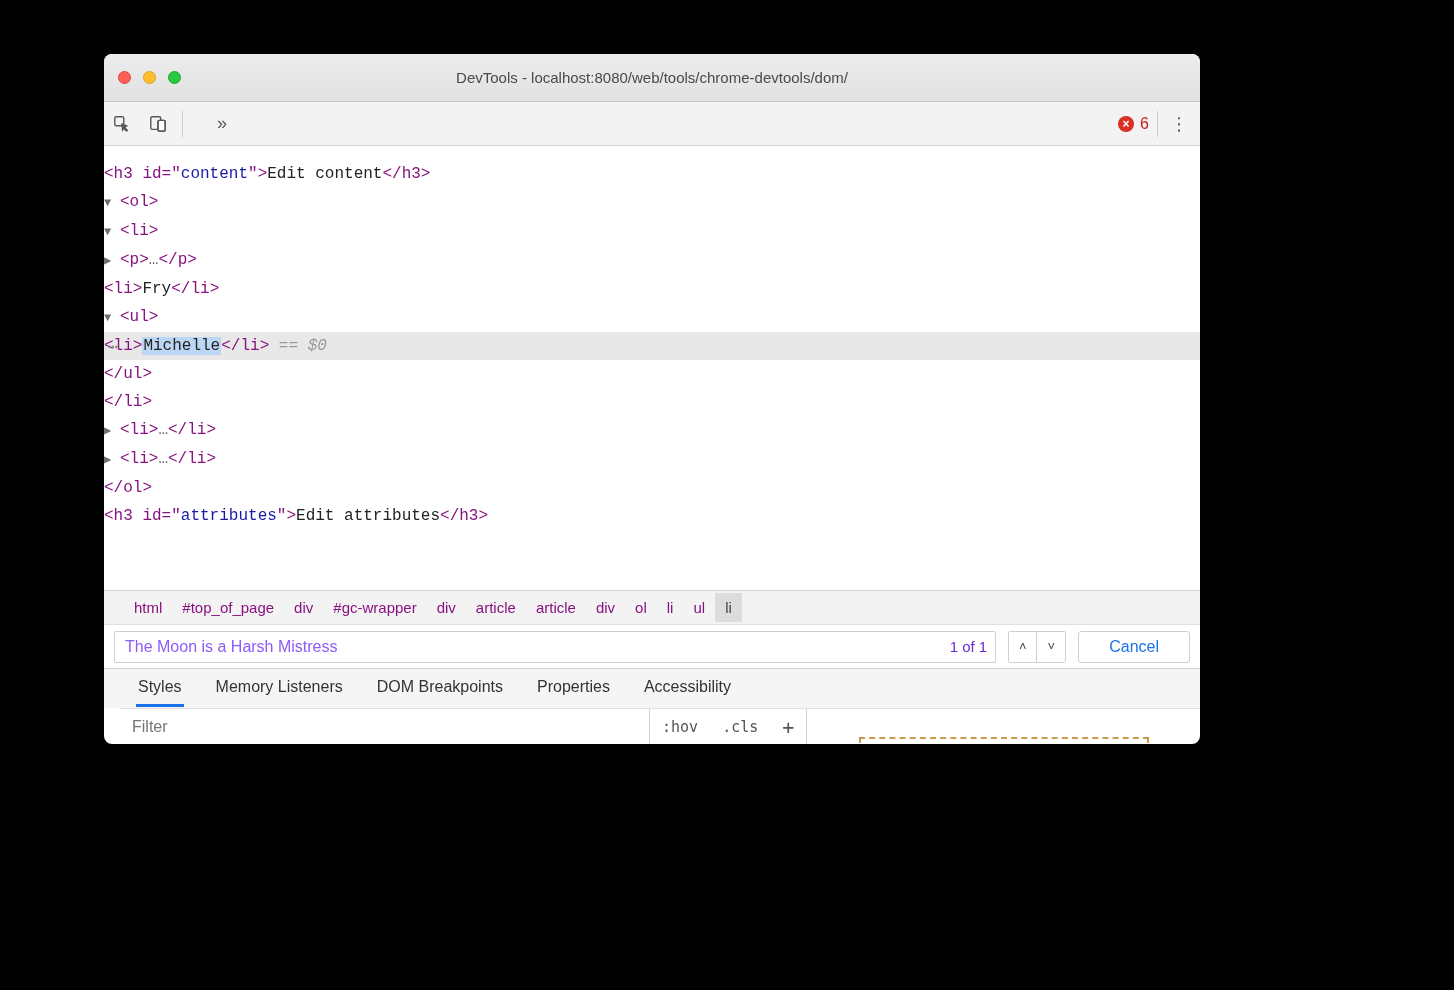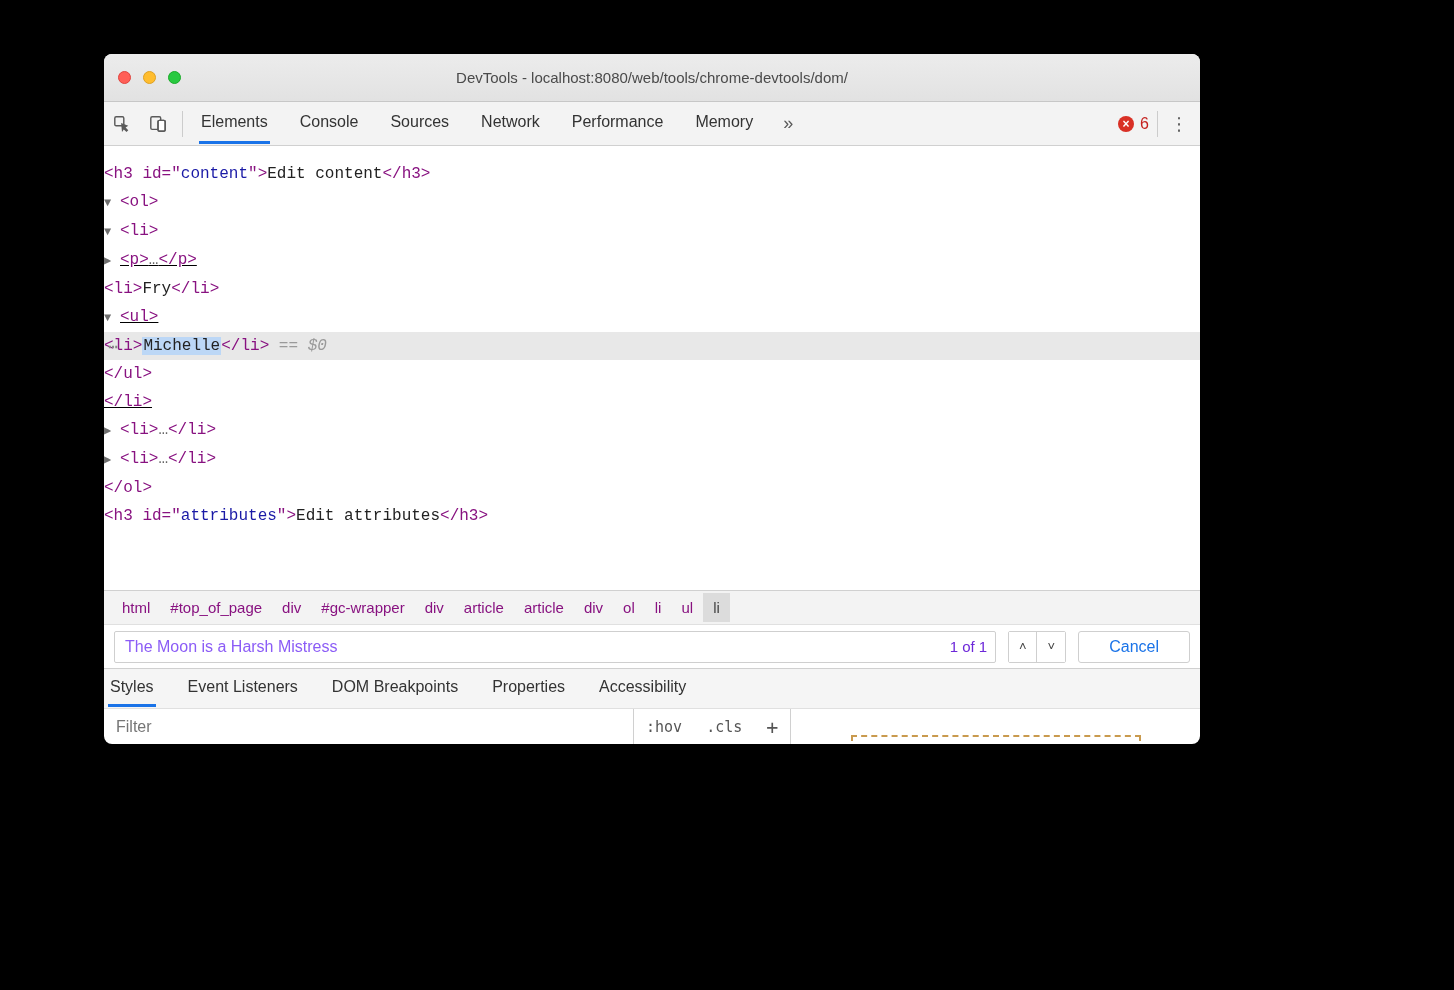--- a/index.html
+++ b/index.html
@@ -98,21 +98,21 @@
     position:relative;
     white-space:nowrap;
   }
   .domtree .row { padding-left:0; }
   .partial-top {
     padding-left: 180px; color:#333; height:14px; overflow:hidden;
     display:flex; align-items:flex-end;
   }
   .indent0 { padding-left: 180px; }
   .indent1 { padding-left: 200px; }
-  .indent2 { padding-left: 226px; text-decoration: underline; }
+  .indent2 { padding-left: 226px; }
   .indent3 { padding-left: 252px; }
   .indent4 { padding-left: 278px; }
   .tag { color:#881280; }
   .attr-value { color:#1a1aa6; }
   .text-node { color:#222; }
   .ellips { color:#666;}
   .arrow { display:inline-block; width:14px; color:#6e6e6e; font-size:12px; margin-right:2px; }
   .row .arrow.down::before { content:"▼"; }
   .row .arrow.right::before { content:"▶"; }
   .highlighted-row {
@@ -129,21 +129,21 @@
     padding:0 1px;
   }
   .dollar { color:#9a9a9a; font-style:italic; }
   .partial-bottom { padding-left:200px; height:12px; overflow:hidden; display:flex;}
   
   .breadcrumb {
     border-top:1px solid #d0d0d0;
     background:#f3f3f3;
     height:34px; display:flex; align-items:center;
     font-size:15px; color:#444; gap:0;
-    padding-left:8px;
+    padding-left:20px;
     overflow:hidden;
   }
   .breadcrumb .crumb {
     padding:6px 10px; cursor:pointer; color:#881280;
   }
   .breadcrumb .crumb.last {
     background:#dcdcdc; color:#444;
   }
   
   .searchbar {
@@ -173,34 +173,35 @@
   .cancel-btn {
     height:32px; padding:0 30px;
     border:1px solid #cfcfcf; border-radius:3px;
     background:#fff; color:#1a73e8; font-size:16px;
     cursor:pointer;
   }
   
   .subtabs {
     height:40px; border-top:1px solid #d0d0d0;
     display:flex; align-items:center; gap:30px;
-    padding-left:4px; background:#f5f5f5;
+    padding-left:32px; background:#f5f5f5;
     font-size:16px;
   }
   .subtabs .stab {
     padding:8px 2px; cursor:pointer; color:#333;
     border-bottom:3px solid transparent;
   }
   .subtabs .stab.active {
     border-bottom:3px solid #1a73e8;
   }
   
   .stylesrow {
-    height:36px; display:flex; align-items:flex-start;
+    height:36px; display:flex; align-items:center;
     border-top:1px solid #e0e0e0;
+    margin-left:16px;
   }
   .filterbox {
     flex:0 0 530px; height:100%; display:flex; align-items:center;
     border-right:1px solid #d0d0d0;
   }
   .filterbox input {
     width:100%; border:none; outline:none; font-size:16px;
     padding:0 12px; color:#666; background:transparent;
   }
   .stylebtns {
@@ -246,28 +247,20 @@
         </svg>
     </div>
     <div class="iconbtn">
       <svg class="ico" viewBox="0 0 20 20">
           <rect x="2" y="2" width="11" height="14" rx="1.5"></rect>
           <rect x="10" y="6" width="8" height="12" rx="1.5" fill="#fff"></rect>
           <rect x="10" y="6" width="8" height="12" rx="1.5"></rect>
         </svg>
     </div>
     <div class="divider"></div>
-    <div class="tabs">
-      <div class="tab active">Elements</div>
-      <div class="tab">Console</div>
-      <div class="tab">Sources</div>
-      <div class="tab">Network</div>
-      <div class="tab">Performance</div>
-      <div class="tab">Memory</div>
-    </div>
     <div class="overflow">»</div>
     <div class="spacer"></div>
     <div class="err">
       <span class="err-icon">×</span>
       <span>6</span>
     </div>
     <div class="divider"></div>
     <div class="kebab">⋮</div>
   </div>
 
@@ -351,21 +344,21 @@
     </div>
     <div class="stepper">
       <button>˄</button>
       <button>˅</button>
     </div>
     <button class="cancel-btn">Cancel</button>
   </div>
 
   <div class="subtabs">
     <div class="stab active">Styles</div>
-    <div class="stab">Event Listeners</div>
+    <div class="stab">Memory Listeners</div>
     <div class="stab">DOM Breakpoints</div>
     <div class="stab">Properties</div>
     <div class="stab">Accessibility</div>
   </div>
 
   <div class="stylesrow">
     <div class="filterbox">
       <input type="text" placeholder="Filter" style="">
     </div>
     <div class="stylebtns">

